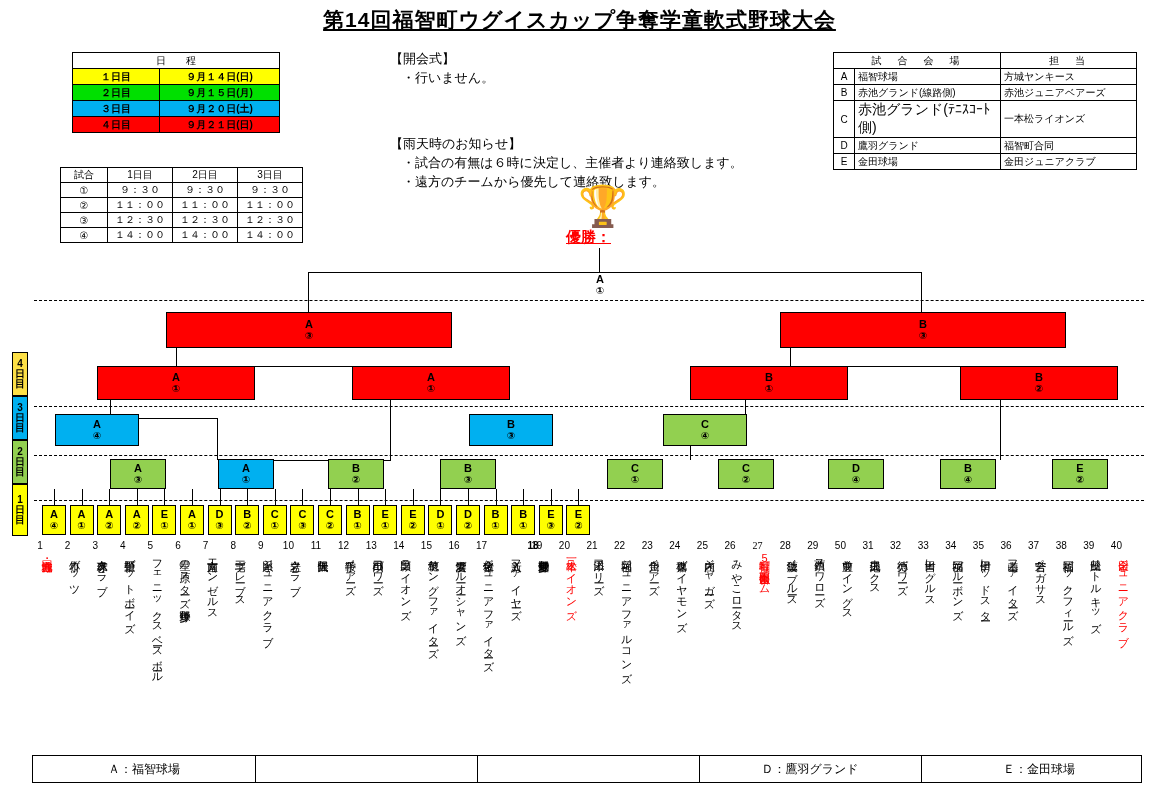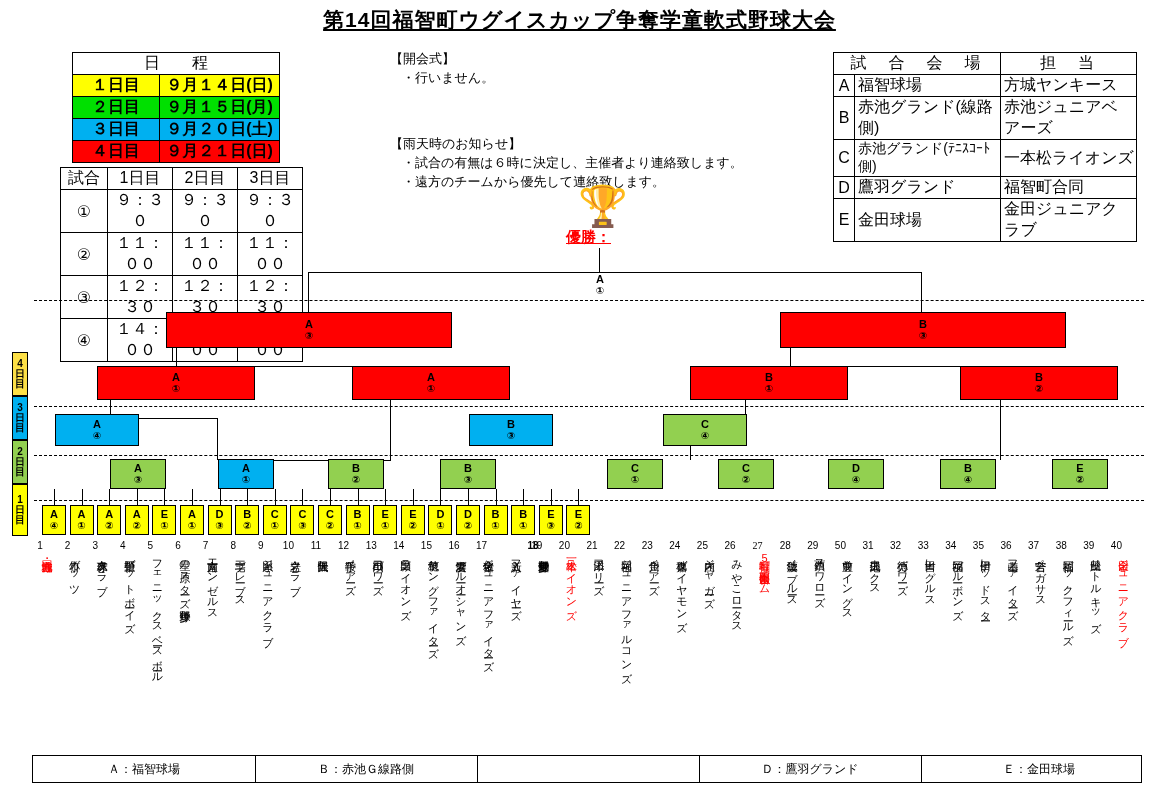--- a/index.html
+++ b/index.html
@@ -8,21 +8,21 @@
     font-family:"Liberation Sans","DejaVu Sans",sans-serif;
     font-size:11px;color:#000;overflow:hidden;
   }
   .abs{position:absolute;}
   #title{
     top:6px;left:0;width:1159px;text-align:center;
     font-size:21px;font-weight:bold;letter-spacing:1px;
     text-decoration:underline;
   }
   table{border-collapse:collapse;}
-  td,th{border:1px solid #000;font-size:16px;padding:0 2px;text-align:center;font-weight:normal;}
+  td,th{border:1px solid #000;font-size:10px;padding:0 2px;text-align:center;font-weight:normal;}
 
   
   #sched{top:52px;left:72px;}
   #sched td{height:15px;}
   #sched .hd{width:90px;}
   #sched .d1{background:#ffff00;font-weight:bold;}
   #sched .d2{background:#00e000;font-weight:bold;}
   #sched .d3{background:#00b0f0;font-weight:bold;}
   #sched .d4{background:#ff0000;font-weight:bold;}
 
@@ -530,19 +530,18 @@
     <div class="team" style="left: 1076.8px;">鯰田リトルキッズ</div>
     <div class="ln abs" style="top: 535px; left: 1088.8px; width: 1px; height: 0px;"></div>
     <div class="num" style="left: 1104.4px;">40</div>
     <div class="team redtxt" style="left: 1104.4px;">金田ジュニアクラブ</div>
     <div class="ln abs" style="top: 535px; left: 1116.4px; width: 1px; height: 0px;"></div>
   </div>
 
 <div id="fieldbar">
   <div class="fseg" style="left:0px;width:222px;">Ａ：福智球場</div>
   <div class="fsep" style="left:222px;"></div>
-  <div class="fseg" style="left:222px;width:222px;">Ｂ：赤池Ｇ線路側</div>
   <div class="fsep" style="left:444px;"></div>
   <div class="fsep" style="left:666px;"></div>
   <div class="fseg" style="left:666px;width:222px;">Ｄ：鷹羽グランド</div>
   <div class="fsep" style="left:888px;"></div>
   <div class="fseg" style="left:888px;width:220px;padding-left:8px;">Ｅ：金田球場</div>
 </div>
 
 </body></html>

